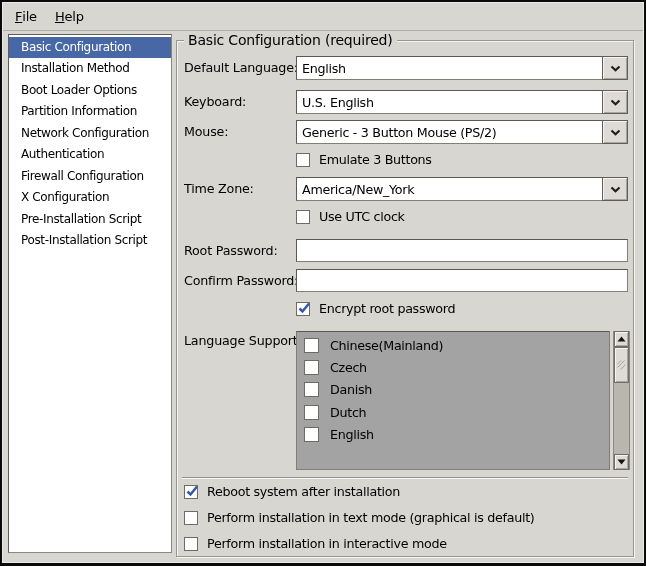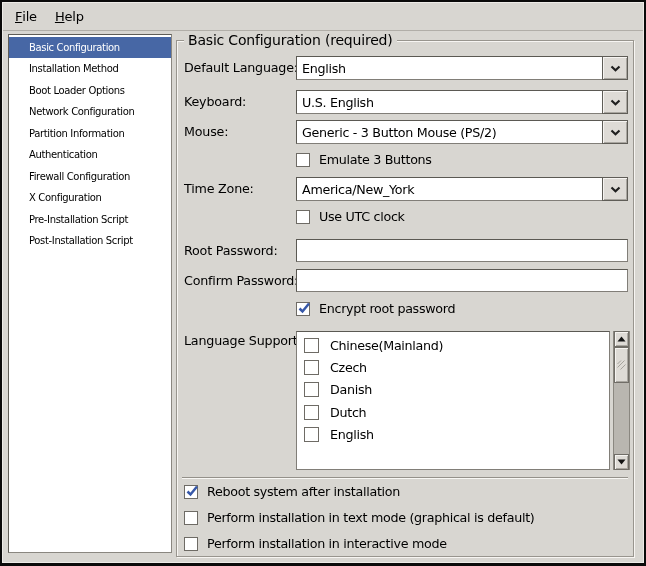--- a/index.html
+++ b/index.html
@@ -25,22 +25,22 @@
   .menu-item{display:flex;align-items:center;padding:0 9px;font-size:13px;cursor:default;}
   .accel{text-decoration:underline;}
   
   .sidebar{
     position:absolute;left:6px;top:32px;width:164px;height:519px;
     background:#fff;box-sizing:border-box;
     border:1px solid #8a8780;border-top-color:#5f5d57;border-left-color:#5f5d57;
     padding-top:2px;overflow:hidden;
   }
   .side-item{
-    height:21.45px;line-height:21.45px;padding-left:20px;
-    font-size:10px;letter-spacing:-0.35px;white-space:nowrap;overflow:hidden;
+    height:21.45px;line-height:21.45px;padding-left:12px;
+    font-size:12px;letter-spacing:-0.35px;white-space:nowrap;overflow:hidden;
   }
   .side-item.selected{background:var(--sel,#4767a5);color:#fff;}
   
   .frame{
     position:absolute;left:174px;top:38px;width:458px;height:517px;box-sizing:border-box;
     border:1px solid #98958e;
     box-shadow:inset 1px 1px 0 #f7f5f2, 1px 1px 0 #f7f5f2;
   }
   .frame-title{
     position:absolute;top:-9px;left:7px;background:var(--bg,#d8d6d1);
@@ -75,21 +75,21 @@
   .checkbox{
     width:14px;height:14px;box-sizing:border-box;flex:none;position:relative;
     background:#fff;border:1px solid #6e6b65;
   }
   .checkbox .tick{display:none;position:absolute;left:-1px;top:-2px;}
   .checkbox.checked .tick{display:block;}
   .cblabel{white-space:nowrap;letter-spacing:-0.3px;}
   
   .listbox{
     position:absolute;left:119px;width:314px;height:139px;box-sizing:border-box;
-    background:#ffffff;border:1px solid #817e78;border-top-color:#5b5953;
+    background:#a3a3a3;border:1px solid #817e78;border-top-color:#5b5953;
     padding-top:2px;overflow:hidden;
   }
   .list-row{display:flex;align-items:center;gap:11px;height:22.3px;padding-left:7px;}
   .list-row .checkbox{width:15px;height:15px;}
   
   .vscrollbar{
     position:absolute;left:436px;width:17px;height:139px;box-sizing:border-box;
     background:#b9b6b0;border:1px solid #8a8780;
   }
   .sb-btn,.sb-thumb{
@@ -121,22 +121,22 @@
     <div class="menu-item">
       <span class="accel">H</span>
         <span>elp</span>
     </div>
   </div>
 
   <div class="sidebar">
     <div class="side-item selected">Basic Configuration</div>
     <div class="side-item">Installation Method</div>
     <div class="side-item">Boot Loader Options</div>
+    <div class="side-item">Partition Information</div>
     <div class="side-item">Network Configuration</div>
-    <div class="side-item">Partition Information</div>
     <div class="side-item">Authentication</div>
     <div class="side-item">Firewall Configuration</div>
     <div class="side-item">X Configuration</div>
     <div class="side-item">Pre-Installation Script</div>
     <div class="side-item">Post-Installation Script</div>
   </div>
 
   <div class="frame">
     <div class="frame-title">Basic Configuration (required)</div>
 

